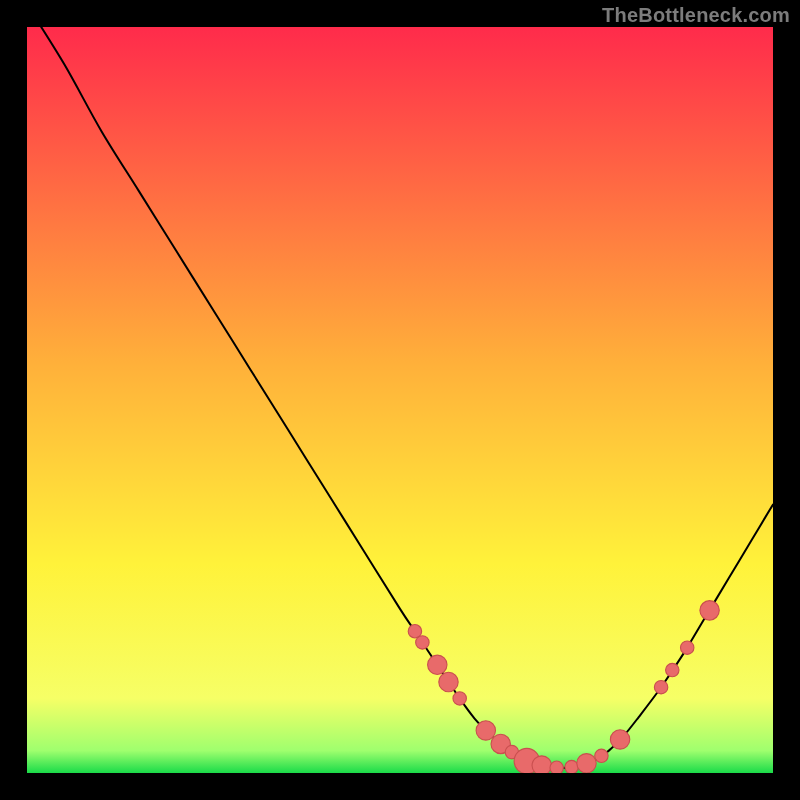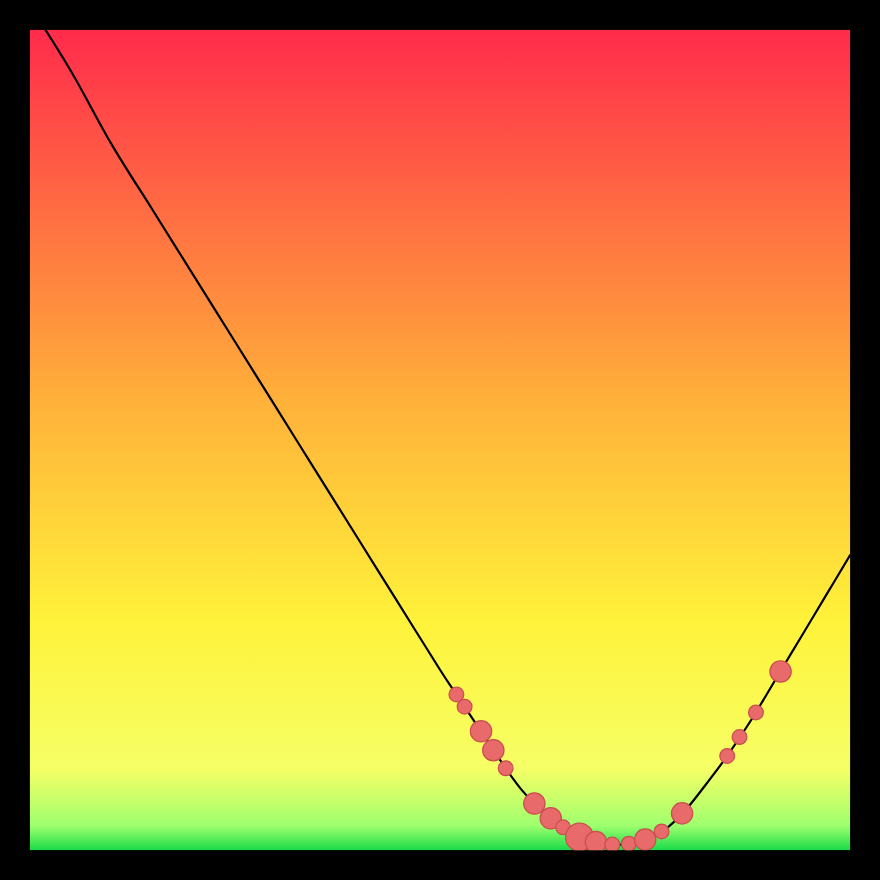--- a/index.html
+++ b/index.html
@@ -20,20 +20,21 @@
     left: 27px;
     top: 27px;
     width: 746px;
     height: 746px;
   }
   svg { display: block; }
 </style>
 </head>
 <body>
 <div class="wrap">
+  <div class="attribution">TheBottleneck.com</div>
   <div class="plot">
     <svg id="chart-svg" viewBox="0 0 100 100" preserveAspectRatio="none" width="746" height="746">
       <defs>
         <linearGradient id="bg-grad" x1="0" y1="0" x2="0" y2="1">
           <stop id="g0" offset="0%" stop-color="#ff2b4b"></stop>
           <stop id="g1" offset="45%" stop-color="#ffb03a"></stop>
           <stop id="g2" offset="72%" stop-color="#fff23a"></stop>
           <stop id="g3" offset="90%" stop-color="#f6ff66"></stop>
           <stop id="g4" offset="97%" stop-color="#9fff6e"></stop>
           <stop id="g5" offset="100%" stop-color="#1adb49"></stop>

